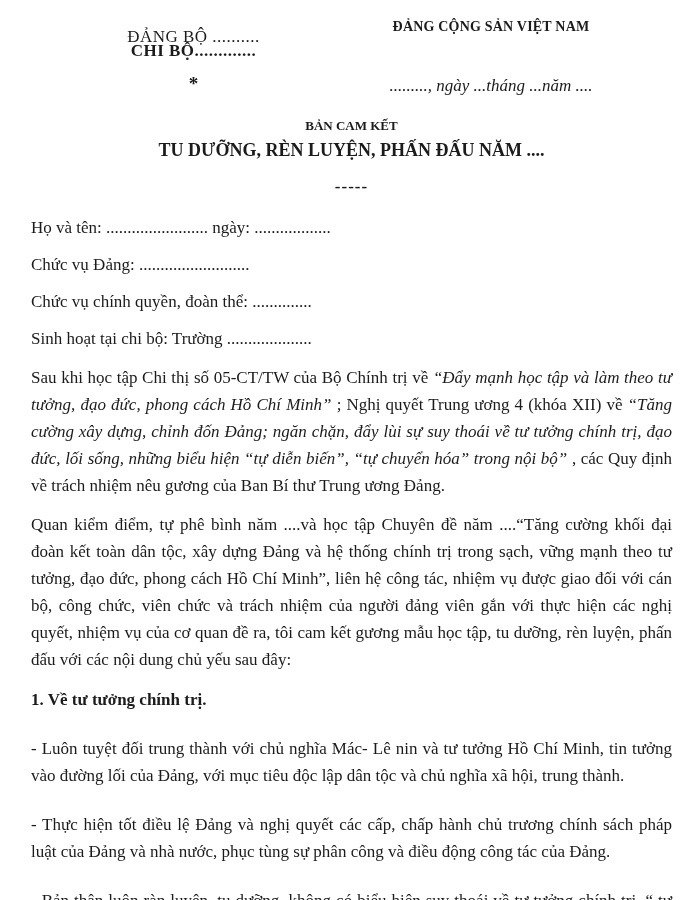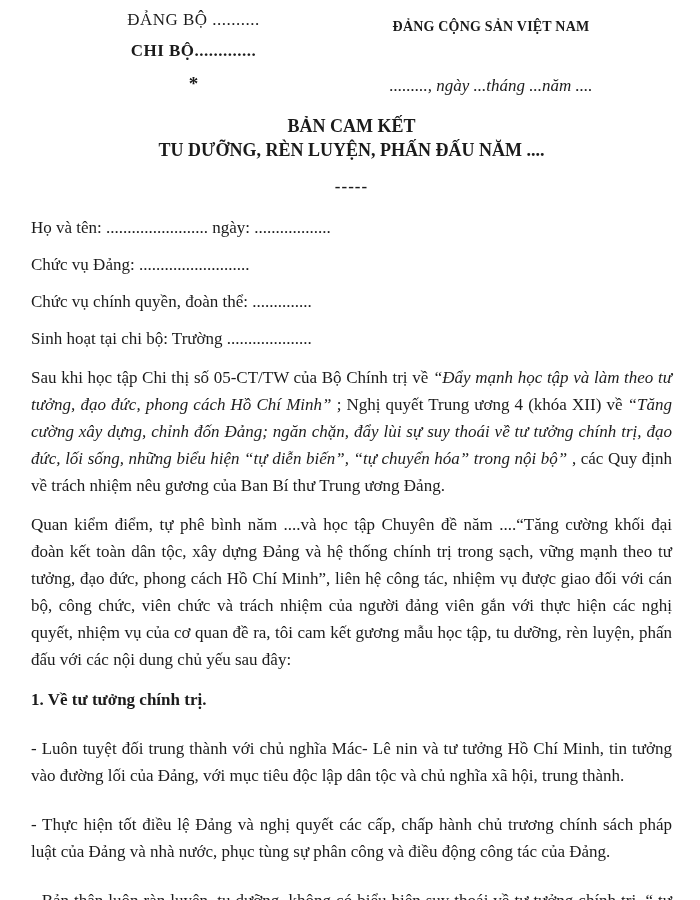--- a/index.html
+++ b/index.html
@@ -15,32 +15,32 @@
     line-height: 27px;
     overflow: hidden;
     padding: 0 28px 0 31px;
   }
   
   .doc-header { position: relative; height: 100px; }
   .hdr-left {
     position: absolute; left: 55px; top: 0; width: 215px;
     text-align: center;
   }
-  .hdr-left .l1 { position: absolute; top: 6px; width: 100%; letter-spacing: .5px; }
+  .hdr-left .l1 { position: absolute; top: 23px; width: 100%; letter-spacing: .5px; }
   .hdr-left .l2 { position: absolute; top: 37px; width: 100%; font-weight: bold; letter-spacing: .5px; }
   .hdr-left .star { position: absolute; top: 70px; width: 100%; font-weight: bold; font-size: 19px; }
   .hdr-right {
     position: absolute; left: 310px; top: 0; width: 300px;
     text-align: center;
   }
   .hdr-right .org { position: absolute; top: 13px; width: 100%; font-weight: bold; font-size: 14px; letter-spacing: .2px; }
   .hdr-right .date { position: absolute; top: 72px; width: 100%; font-style: italic; }
   
   .doc-title-block { text-align: center; margin-top: 14px; }
-  .doc-title-block .t1 { font-weight: bold; font-size: 18px; line-height: 24px; font-family: Liberation Serif, serif; }
+  .doc-title-block .t1 { font-weight: bold; font-size: 13px; line-height: 24px; font-family: Liberation Serif, serif; }
   .doc-title-block .t2 { font-weight: bold; font-size: 18px; line-height: 24px; }
   .doc-title-block .sep { font-weight: bold; margin-top: 15px; line-height: 20px; letter-spacing: 1px; }
   
   .fields { margin-top: 17px; }
   .fields p { margin-bottom: 10px; }
   
   .body-par { text-align: justify; margin-top: 12px; }
   .sec-heading { font-weight: bold; margin-top: 13px; }
   .sec-item { text-align: justify; margin-top: 22px; }
 </style>

